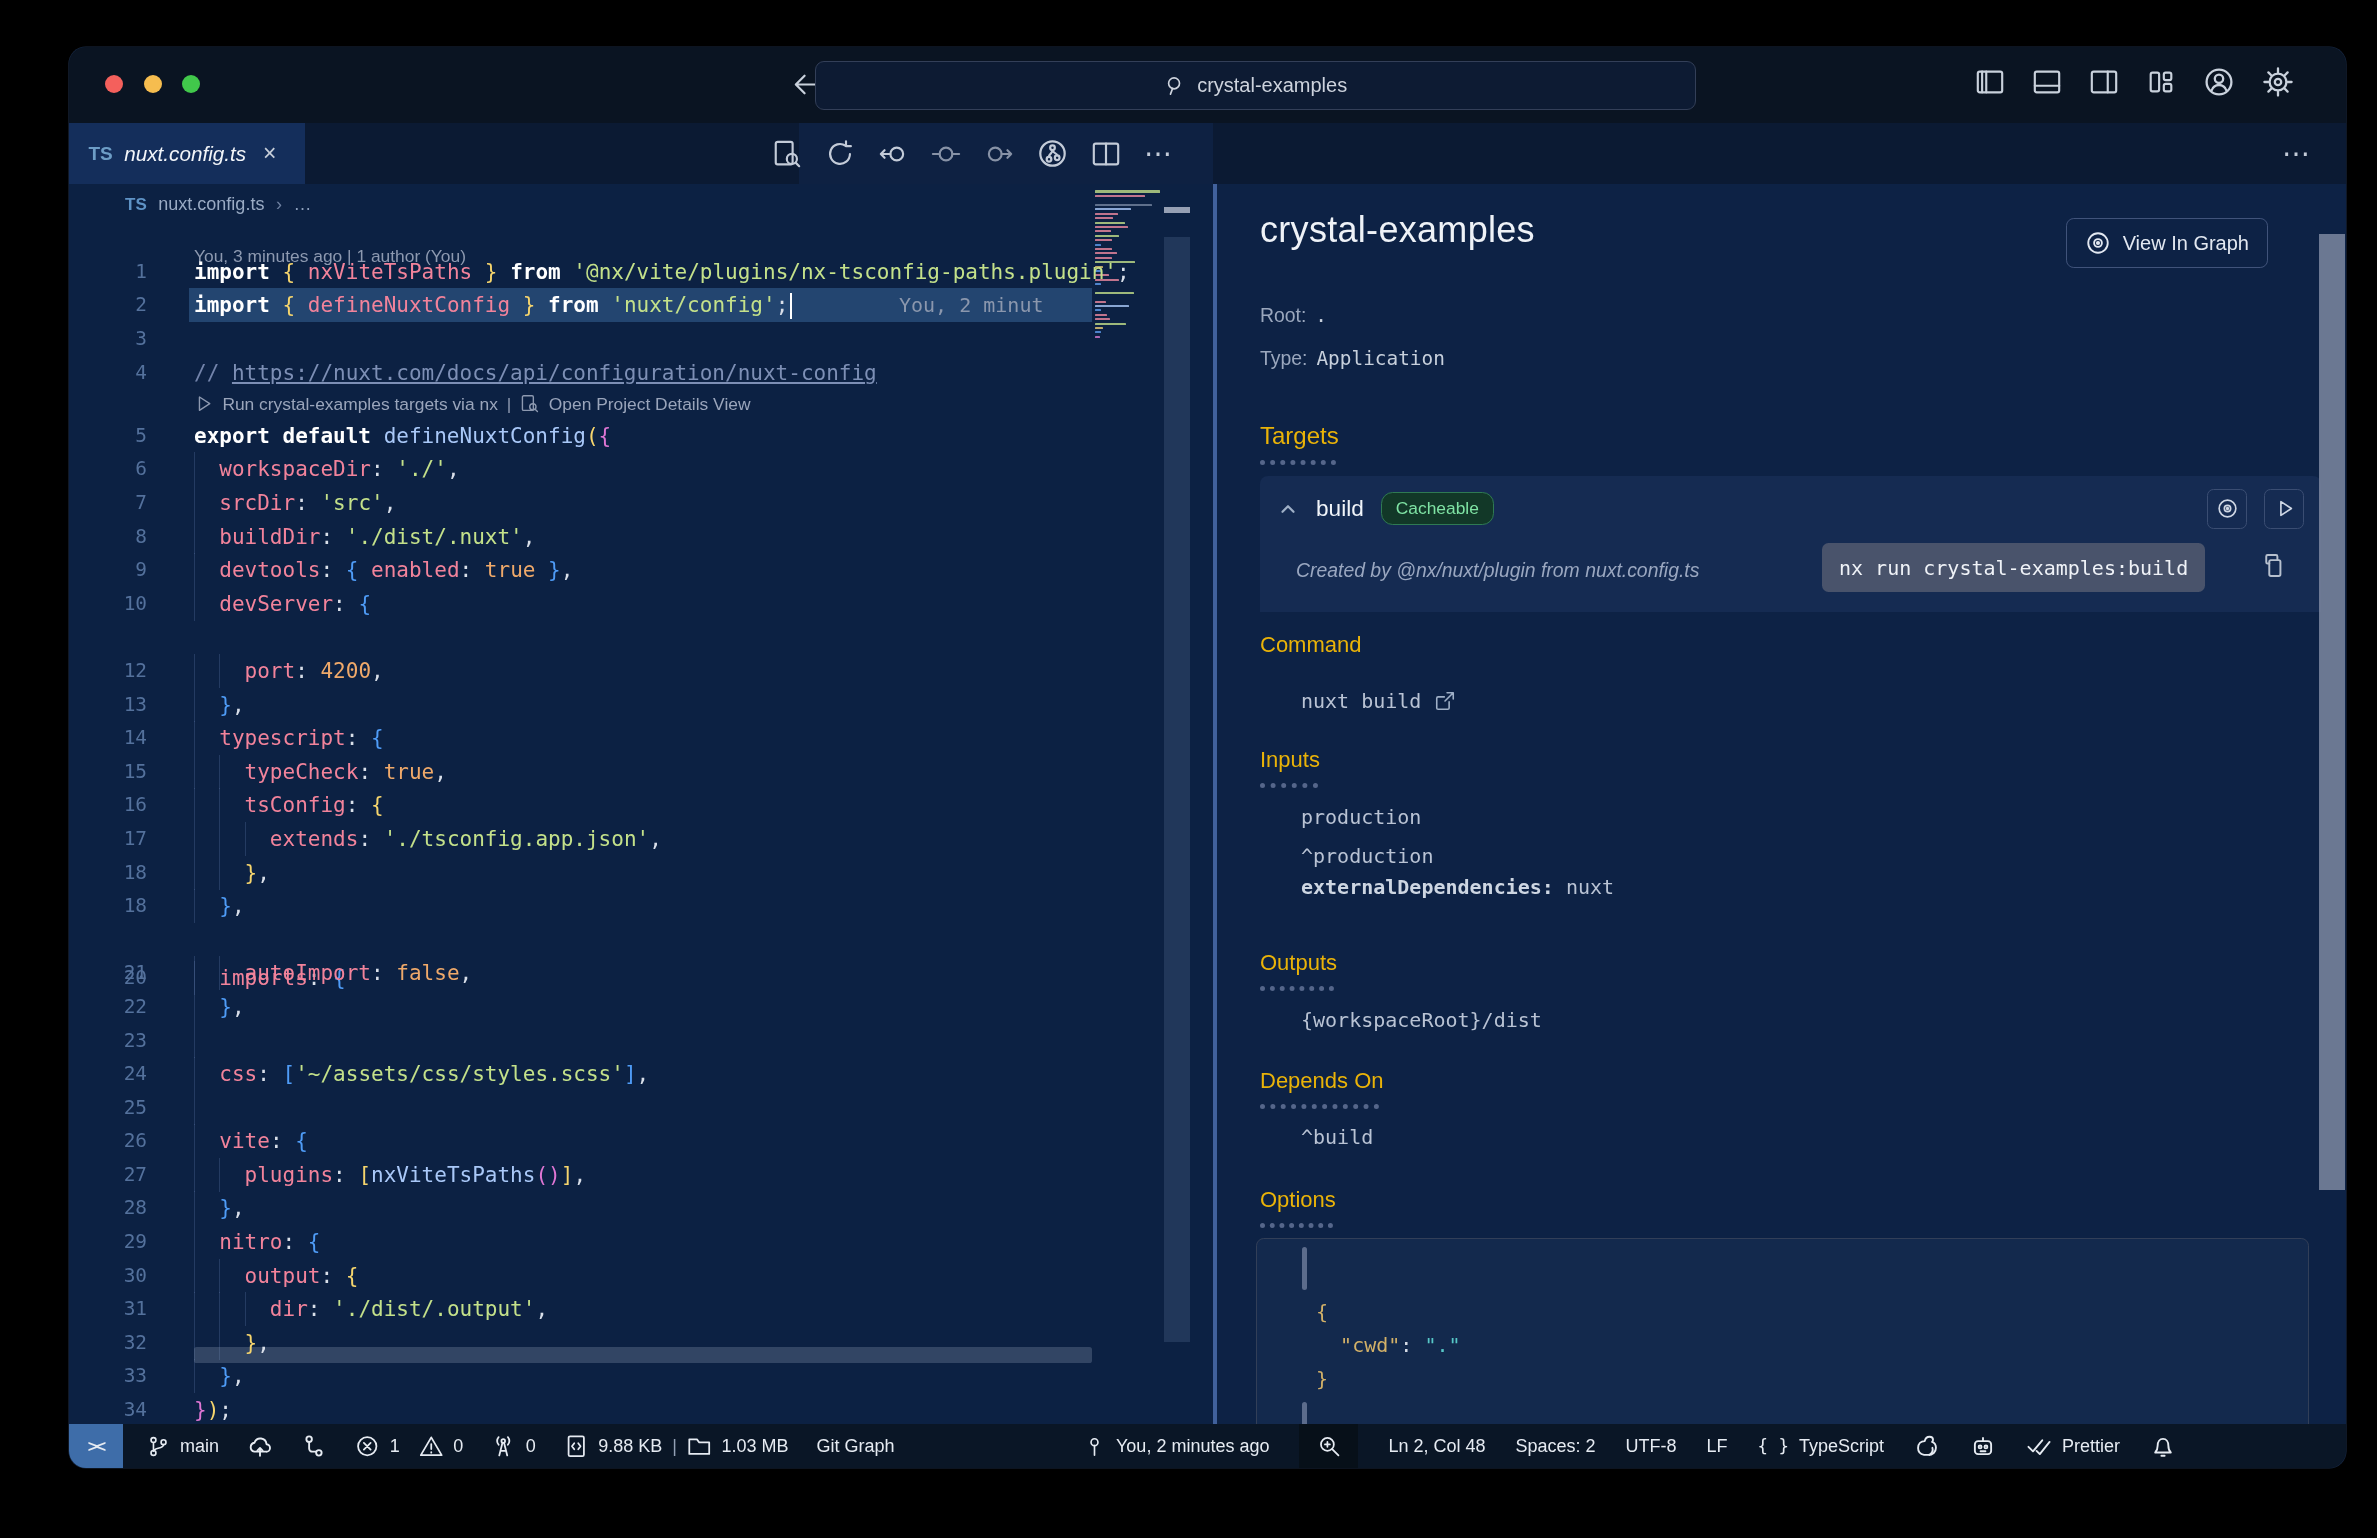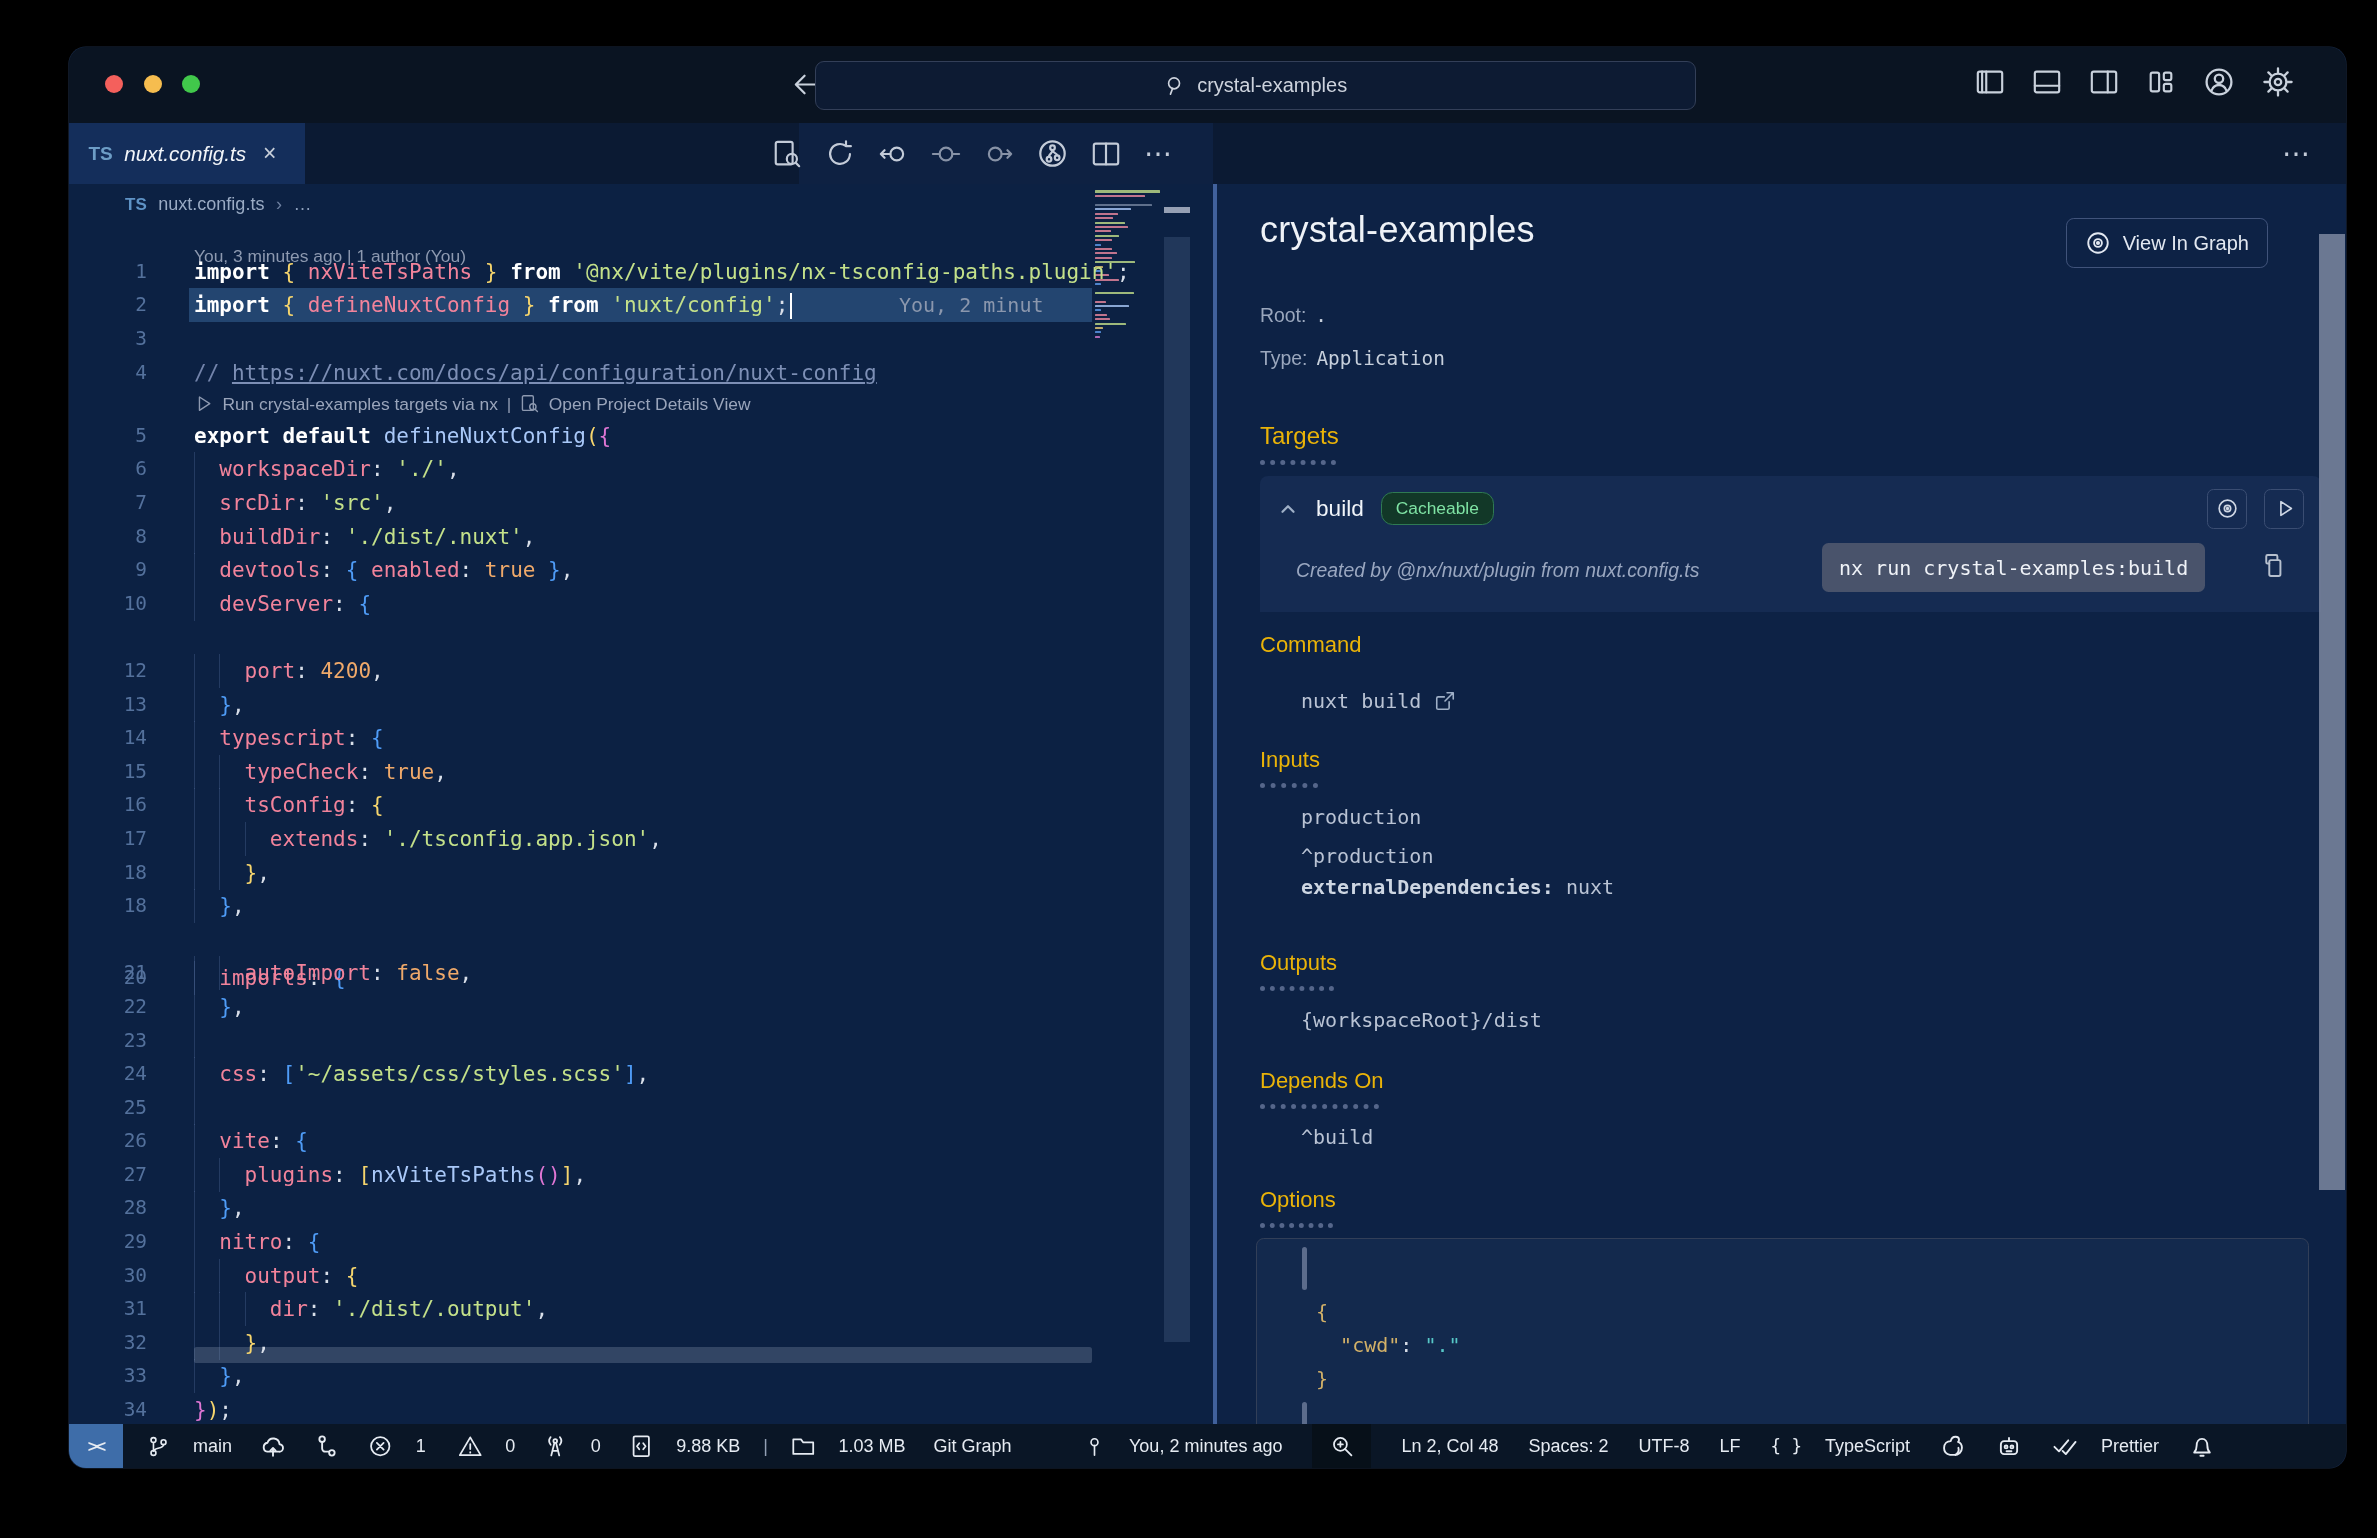--- a/index.html
+++ b/index.html
@@ -96,21 +96,21 @@
   .opt-line{position:absolute;left:59px;font-family:"DejaVu Sans Mono",monospace;font-size:20px;height:34px;line-height:34px}
   .opt-bar{position:absolute;left:45px;width:4.5px;background:#5c6c8c;border-radius:2.6px}
   .j-key{color:#d3b168}.j-pun{color:#d6dbe5}.j-val{color:#57c7c7}.j-brace{color:#d3b168}
   .panel-scroll{position:absolute;right:1.3px;width:26px;top:50px;height:956px;background:#7d87a0;opacity:.85}
 
   
   .statusbar{position:absolute;left:0;bottom:0;right:0;height:44px;background:#0a1626;color:#e6ebf2;font-size:18px}
   .sb-left{position:absolute;left:0;top:0;bottom:0;display:flex;align-items:center;gap:28px}
   .sb-remote{width:54px;height:44px;background:#3e6da9;display:flex;align-items:center;justify-content:center;
              font-weight:bold;font-size:17.4px;letter-spacing:-1.9px;margin-right:-3.9px}
-  .sb-item{display:flex;align-items:center;gap:23px}
+  .sb-item{display:flex;align-items:center;gap:10px}
   .sb-center{position:absolute;left:1014px;top:0;bottom:0;display:flex;align-items:center;gap:30px}
   .zoombox{width:59px;height:44px;background:#071019;display:flex;align-items:center;justify-content:center}
 </style>
 </head>
 <body>
 
 <div class="window">
 
   <div class="titlebar">
     <div class="traffic">

